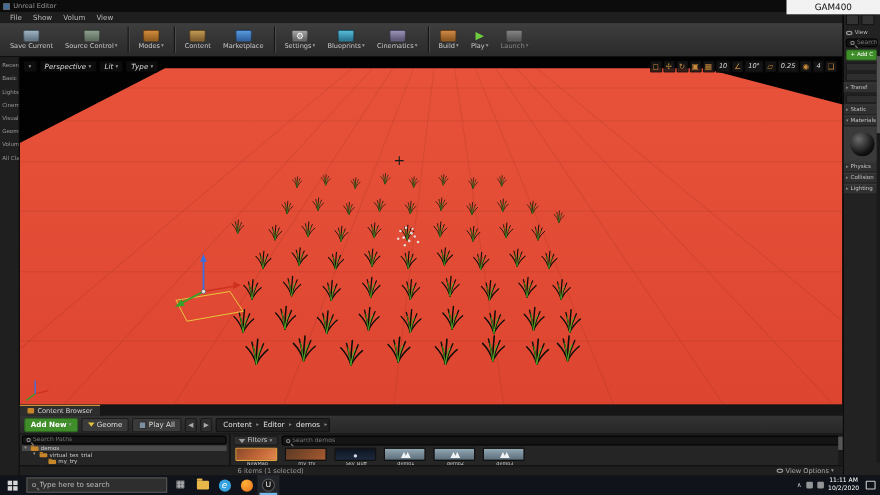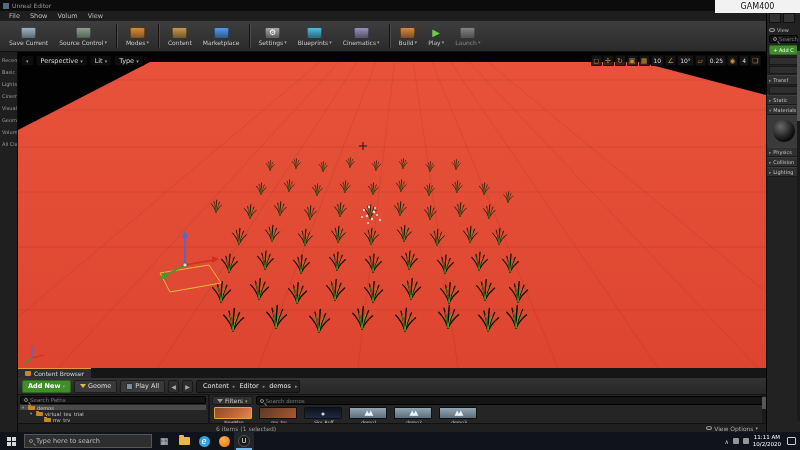--- a/index.html
+++ b/index.html
@@ -44,21 +44,21 @@
   .tbtn.dim { opacity:.55; }
   .vsep { width:1px; height:24px; background:#141414; box-shadow:1px 0 0 #4a4a4a; margin:0 3px; }
 
   
   .modes-strip { position:absolute; left:0; top:52px; width:18px; height:380px; background:#1f1f1f;
                  border-right:1px solid #0b0b0b; padding-top:3px; }
   .mode-item { height:12px; font-size:5px; color:#9a9a9a; padding:2px 1px 0 2px; overflow:hidden;
                white-space:nowrap; }
 
   
-  .viewport { position:absolute; left:18px; top:52px; width:748px; height:316px; background:#000; }
+  .viewport { position:absolute; left:18px; top:52px; width:748px; height:316px; background:#000;font-style:italic; }
   .viewport svg { position:absolute; left:0; top:0; }
   .vp-tl { position:absolute; left:3px; top:3px; display:flex; gap:2px; z-index:5; }
   .vbtn { height:11px; display:flex; align-items:center; gap:2px; padding:0 4px;
           background:rgba(16,16,16,.82); border:1px solid rgba(0,0,0,.65); border-radius:2px;
           color:#ddd; font-size:6.5px; }
   .vbtn .vcaret { font-size:5px; color:#999; }
   .vp-tr { position:absolute; right:5px; top:3px; display:flex; gap:1px; z-index:5; align-items:center; }
   .snapbox { height:11px; min-width:11px; display:flex; align-items:center; justify-content:center;
              background:rgba(24,24,24,.85); border:1px solid rgba(0,0,0,.5); color:#c98a3a;
              font-size:7px; border-radius:1px; }

